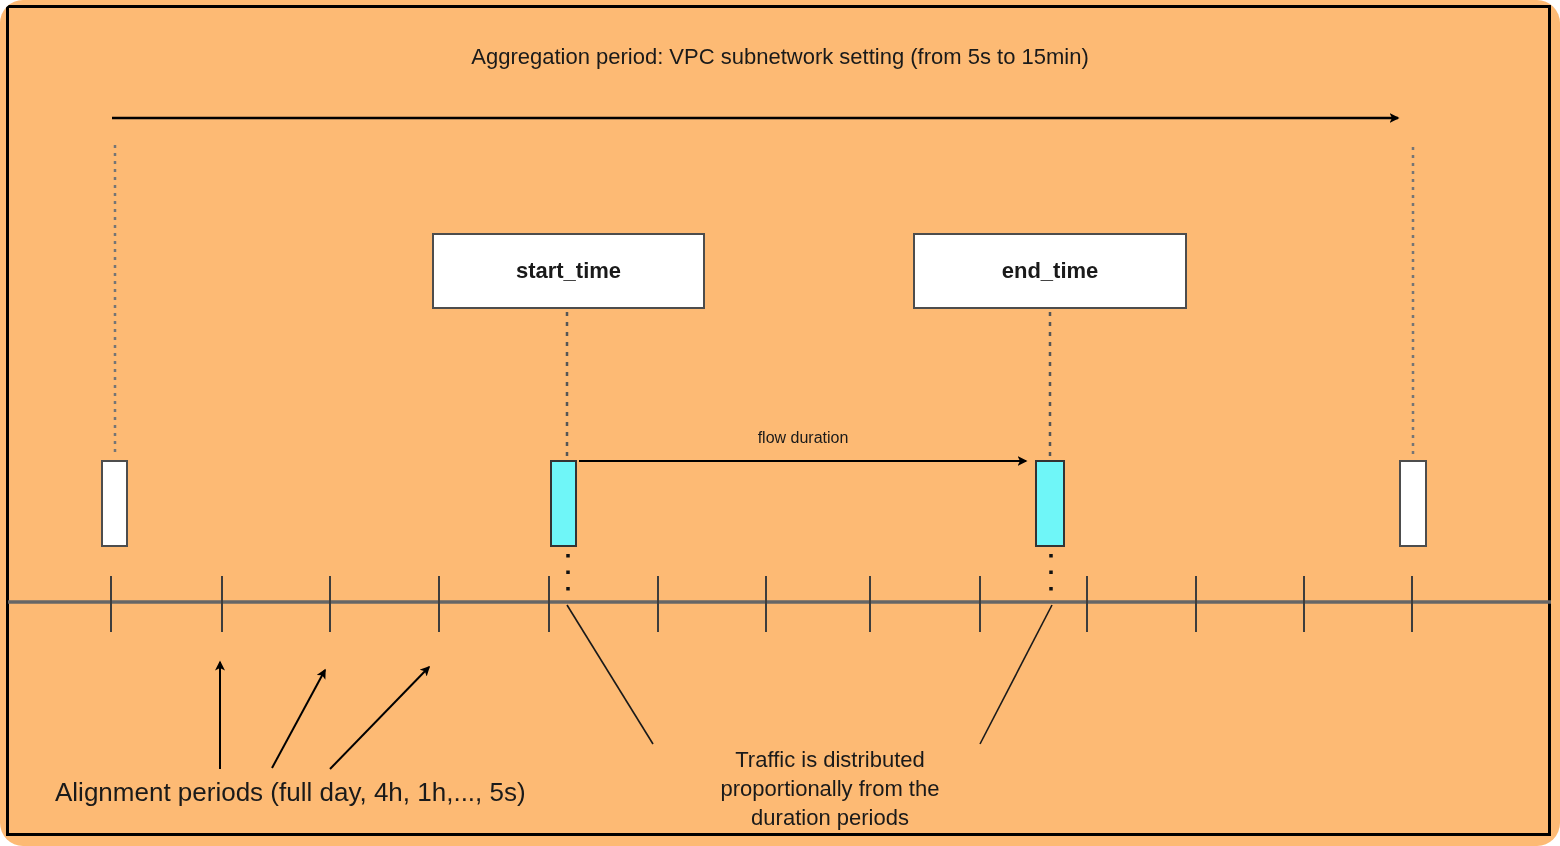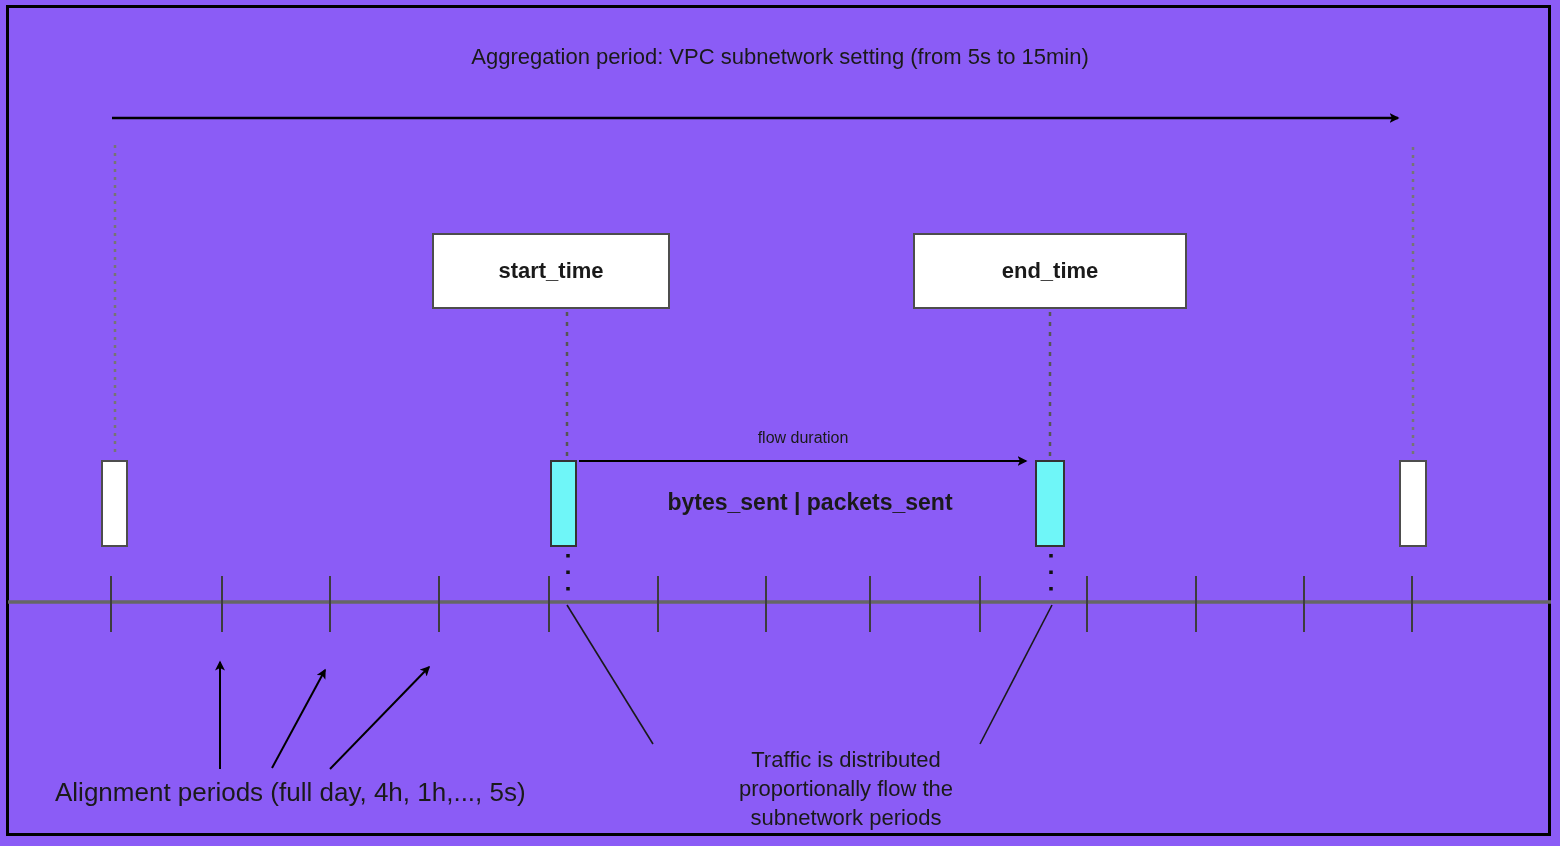--- a/index.html
+++ b/index.html
@@ -6,22 +6,23 @@
     margin: 0;
     padding: 0;
     background: #ffffff;
     font-family: "Liberation Sans", sans-serif;
     color: #1a1a1a;
   }
   #canvas {
     position: relative;
     width: 1560px;
     height: 846px;
-    background: #8b5cf6;
+    background: #fdba74;
     overflow: hidden;
+    border-radius: 23px;
   }
   #frame {
     position: absolute;
     left: 6px; top: 5px;
     width: 1539px; height: 825px;
     border: 3px solid #000000;
   }
   #diagram-svg {
     position: absolute;
     left: 0; top: 0;
@@ -40,21 +41,21 @@
     height: 76px;
     background: #ffffff;
     border: 2px solid #4d4d4d;
     display: flex;
     align-items: center;
     justify-content: center;
     font-size: 22px;
     font-weight: bold;
     box-sizing: border-box;
   }
-  #start-box { left: 432px; width: 238px; }
+  #start-box { left: 432px; width: 273px; }
   #end-box   { left: 913px; width: 274px; text-align: right; }
   .interval-rect {
     position: absolute;
     top: 460px;
     height: 87px;
     box-sizing: border-box;
     border: 2px solid #333333;
   }
   .interval-rect.plain { background: #ffffff; border-color: #4d4d4d; }
   .interval-rect.highlight { background: var(--highlight, #6FF6F8); }
@@ -71,21 +72,21 @@
     left: 610px; top: 489px; width: 400px;
     text-align: center;
     font-size: 23px;
     font-weight: bold;
   }
   #alignment-label {
     left: 55px; top: 777px;
     font-size: 26px;
   }
   #traffic-note {
-    left: 696px; top: 745px; width: 300px;
+    left: 680px; top: 745px; width: 300px;
     text-align: center;
     font-size: 22px;
     line-height: 29px;
     white-space: normal;
   }
 </style>
 </head>
 <body>
 
 <div id="canvas">
@@ -145,23 +146,22 @@
   <div id="end-box" class="label-box">
     <span>end_time</span>
   </div>
 
   <div id="rect-far-left" class="interval-rect plain"></div>
   <div id="rect-start" class="interval-rect highlight"></div>
   <div id="rect-end" class="interval-rect highlight"></div>
   <div id="rect-far-right" class="interval-rect plain"></div>
 
   <div id="flow-duration-label" class="txt">flow duration</div>
-  <div id="metrics-label" class="txt">bytes_sent | packets_sent</div>
 
   <div id="alignment-label" class="txt">Alignment periods (full day, 4h, 1h,..., 5s)</div>
 
   <div id="traffic-note" class="txt">
     <div>Traffic is distributed</div>
-    <div>proportionally flow the</div>
-    <div>subnetwork periods</div>
+    <div>proportionally from the</div>
+    <div>duration periods</div>
   </div>
 
 </div>
 
 </body></html>

